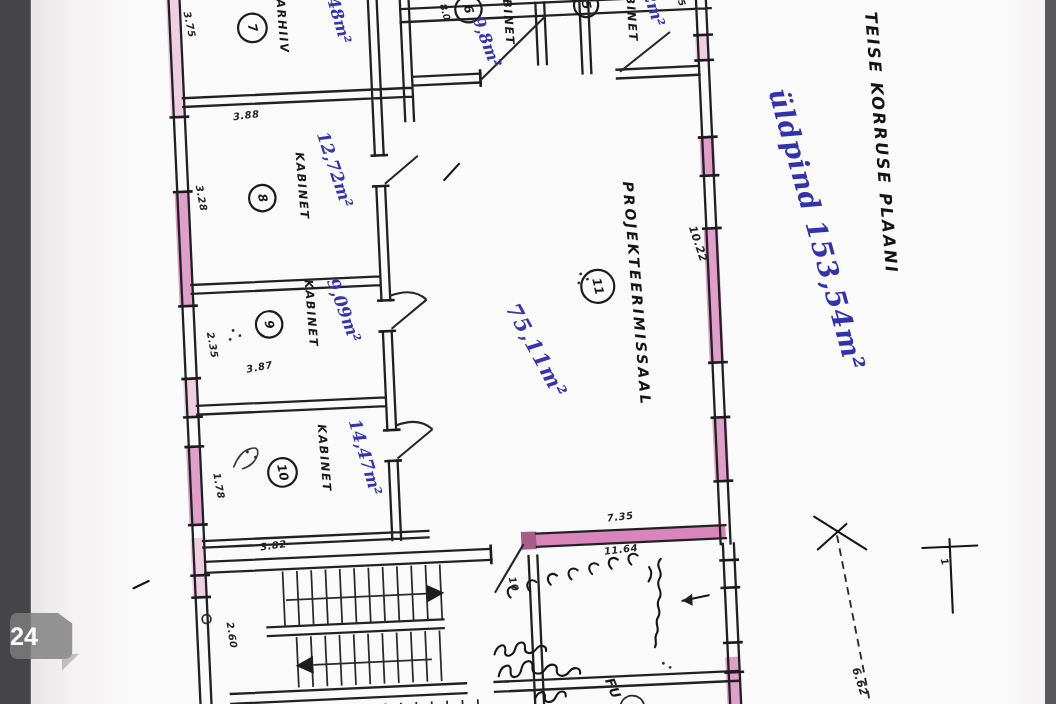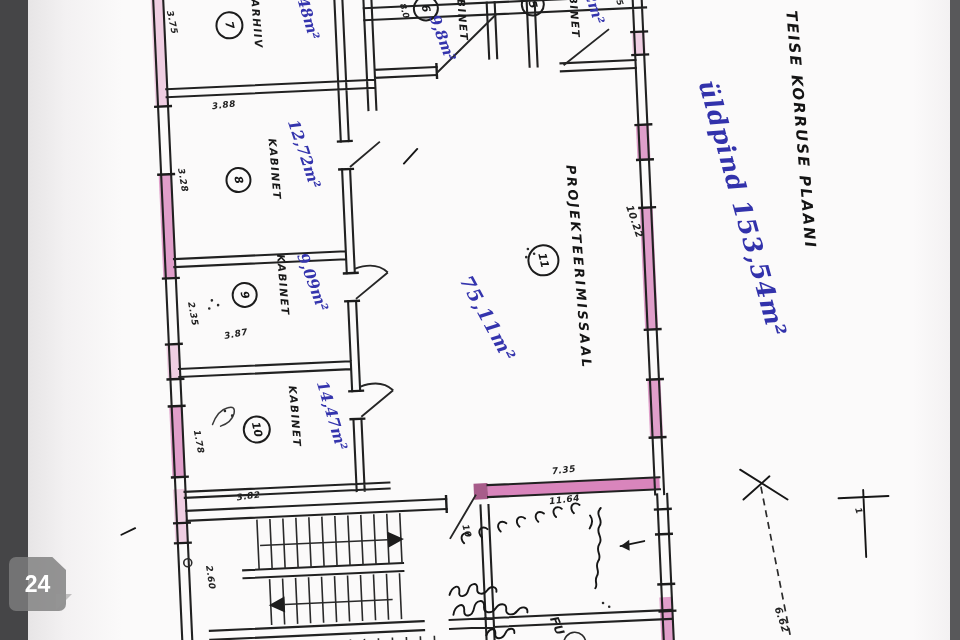--- a/index.html
+++ b/index.html
@@ -33,23 +33,23 @@
   .circ{stroke:#1c1c1c;stroke-width:2;fill:none;}
   .dim{font:italic 600 9px "DejaVu Sans",sans-serif;fill:#232323;letter-spacing:.5px;}
   .dim-sm{font:italic 600 8.5px "DejaVu Sans",sans-serif;fill:#232323;}
   .dim-md{font:italic 600 10px "DejaVu Sans",sans-serif;fill:#232323;letter-spacing:.5px;}
   .blue{font:italic 600 15.5px "DejaVu Serif",serif;fill:#3434ad;}
   .blue-sm{font:italic 600 15px "DejaVu Serif",serif;fill:#3434ad;}
   .blue-big{font:italic 600 19px "DejaVu Serif",serif;fill:#3434ad;letter-spacing:1px;}
   .blue-note{font:italic 600 25px "DejaVu Serif",serif;fill:#3232ab;letter-spacing:1px;}
   .title-hand{font:italic 700 15px "DejaVu Sans",sans-serif;letter-spacing:2px;fill:#141414;}
   
-  .badge{position:absolute;left:9px;top:557px;width:57px;height:54px;
+  .badge{position:absolute;left:9px;top:557px;width:57px;height:42px;
          background:rgba(126,126,126,.82);border-radius:7px;color:#fff;
-         display:flex;align-items:center;justify-content:center;
+         display:flex;align-items:center;justify-content:flex-start;
          font:700 23px "Liberation Sans",sans-serif;
          clip-path:polygon(0 0,76% 0,100% 24%,100% 100%,0 100%);}
   .badge-flap{position:absolute;left:56px;top:594px;width:16px;height:16px;
          background:rgba(150,150,150,.55);clip-path:polygon(0 0,100% 0,0 100%);}
 </style>
 </head>
 <body>
 
 <div class="stage">
   <div class="page"></div>

